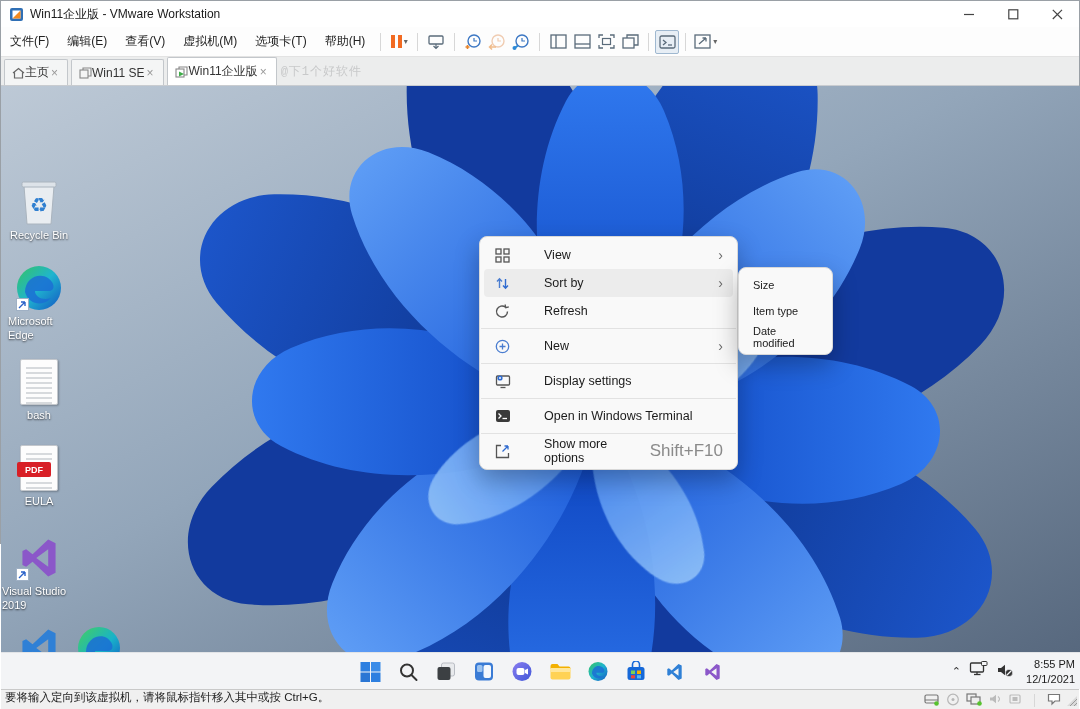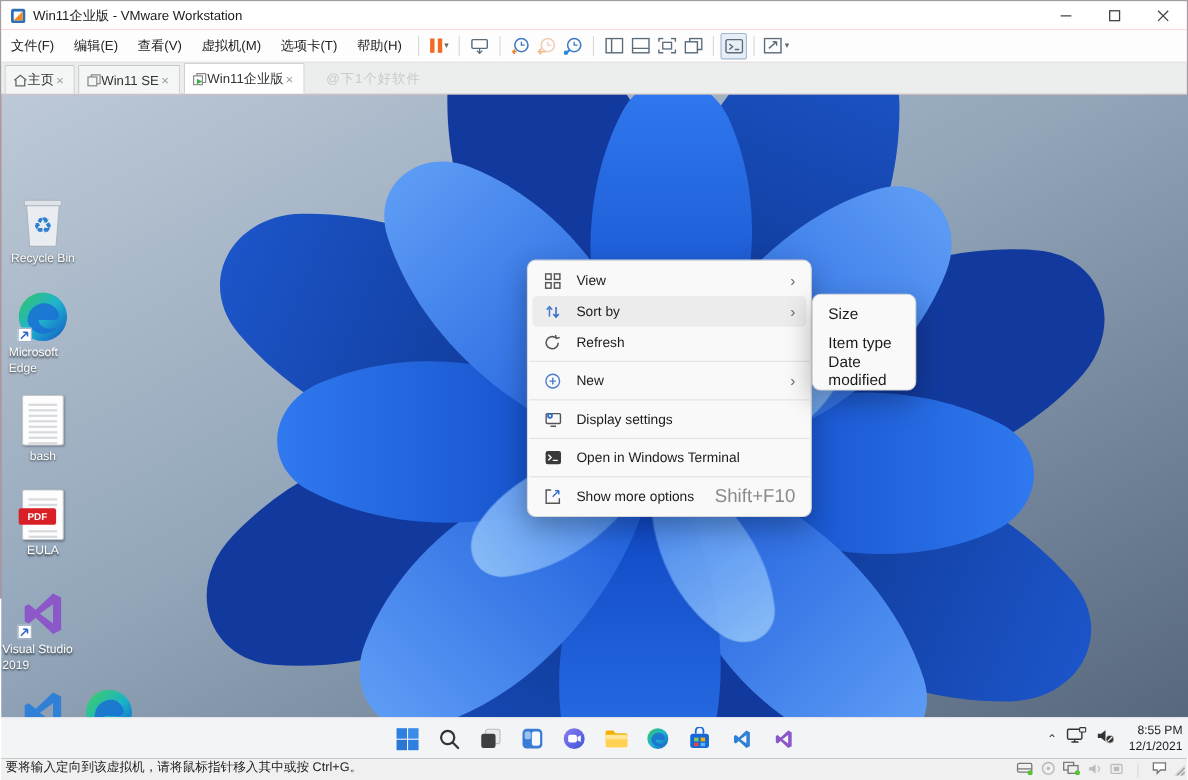--- a/index.html
+++ b/index.html
@@ -1,18 +1,18 @@
 <!DOCTYPE html>
 <html><head>
 <meta charset="utf-8">
 <style>
   * { margin:0; padding:0; box-sizing:border-box; }
   html,body { width:1080px; height:709px; font-family:"Liberation Sans","DejaVu Sans",sans-serif; overflow:hidden; background:#fff; }
   .abs { position:absolute; }
-  #app { position:relative; width:1080px; height:544px; border:1px solid #9aa0a6; background:#ef4444;padding-left:24px; }
+  #app { position:relative; width:1080px; height:544px; border:1px solid #9aa0a6; background:#0369a1;padding-left:24px; }
 
   
   #titlebar { left:0; top:0; width:100%; height:26px; background:#fff; display:flex; align-items:center; }
   #titlebar .title { font-size:12px; color:#1a1a1a; margin-left:6px; }
   .vmw-logo { width:15px; height:15px; margin-left:8px; position:relative; }
   .win-controls { margin-left:auto; display:flex; height:100%; }
   .win-btn { width:44px; height:100%; display:flex; align-items:center; justify-content:center; }
 
   
   #menubar { left:0; top:26px; width:100%; height:30px; background:#fdfdfd; border-bottom:1px solid #e3e3e3; display:flex; align-items:center; }
@@ -23,47 +23,47 @@
   .pause-bars { display:flex; gap:3px; }
   .pause-bars i { display:block; width:4px; height:13px; background:#f26a21; }
   .tb-btn.pressed { border:1px solid #9fb8d0; background:#e7eef5; }
 
   
   #tabbar { left:0; top:56px; width:100%; height:29px; background:#eceded; border-bottom:1px solid #c9ccd0; display:flex; align-items:flex-end; }
   .tab { height:26px; display:flex; align-items:center; padding:0 7px; margin-left:3px; border:1px solid #c3c7cb; border-bottom:none; background:#f4f5f5; font-size:12px; color:#333; border-radius:2px 2px 0 0; }
   .tab.active { background:#fff; font-weight:normal; height:28px; }
   .tab .tlabel { margin:0 0; white-space:nowrap; }
   .tab .tclose { color:#999; font-size:12px; padding:0 2px; }
-  .watermark { font-size:12px; color:#c8c9ca; margin-left:20px; align-self:center; letter-spacing:1px; }
+  .watermark { font-size:12px; color:#c8c9ca; margin-left:4px; align-self:center; letter-spacing:1px;font-family:Liberation Mono, monospace; }
 
   
   #screen { left:0; top:85px; width:1080px; height:603px; overflow:hidden; }
   #wallpaper { left:0; top:0; width:1080px; height:566px; }
 
   
   .desk-icon { position:absolute; width:76px; display:flex; flex-direction:column; align-items:center; }
   .desk-art { width:48px; height:48px; position:relative; display:flex; align-items:center; justify-content:center; }
   .desk-label { margin-top:3px; font-size:11px; color:#fff; line-height:1.25; text-shadow:0 1px 2px rgba(0,0,0,.75); }
   .shortcut-badge { position:absolute; left:1px; bottom:1px; width:13px; height:13px; background:#fff; border:1px solid #9fb0c4; display:flex; align-items:center; justify-content:center; }
   .doc-page { width:38px; height:46px; background:#fdfdfd; border:1px solid #c3c7cc; border-radius:2px; position:relative; box-shadow:1px 1px 2px rgba(0,0,0,.25); }
   .doc-lines { position:absolute; left:5px; right:5px; top:7px; }
   .doc-lines i { display:block; height:2px; background:#d7dadd; margin-bottom:3px; }
   .pdf-band { position:absolute; left:-4px; top:16px; width:34px; height:15px; background:#d81f26; color:#fff; font-size:9px; font-weight:bold; display:flex; align-items:center; justify-content:center; border-radius:2px; }
 
   
   #ctxmenu { left:478px; top:150px; width:259px; background:#f9f9f9; border:1px solid #d8d8d8; border-radius:8px; box-shadow:0 10px 24px rgba(0,0,0,.28); padding:4px 0; z-index:20; }
-  .ctx-row { height:28px; margin:0 4px; padding:0 10px; display:flex; align-items:center; border-radius:4px; font-size:12.5px; color:#1b1b1b; }
+  .ctx-row { height:28px; margin:0 4px; padding:0 10px; display:flex; align-items:center; border-radius:4px; font-size:12.5px; color:#1b1b1b;gap:20px; }
   .ctx-row.hl { background:#ececec; }
   .ctx-ic { width:17px; height:17px; margin-right:13px; flex:0 0 auto; display:flex; align-items:center; justify-content:center; }
   .ctx-chev { margin-left:auto; color:#6b6b6b; font-size:14px; }
   .ctx-short { margin-left:auto; color:#8a8a8a; font-size:17px; }
   .ctx-sep { height:1px; background:#e2e2e2; margin:3px 1px; }
 
   #submenu { left:737px; top:181px; width:95px; background:#f9f9f9; border:1px solid #d8d8d8; border-radius:8px; box-shadow:0 10px 24px rgba(0,0,0,.28); padding:4px 0; z-index:21; }
-  .sub-row { height:26px; margin:0 4px; padding:0 10px; display:flex; align-items:center; border-radius:4px; font-size:14px; color:#1b1b1b; }
+  .sub-row { height:26px; margin:0 4px; padding:0 10px; display:flex; align-items:center; border-radius:4px; font-size:11px; color:#1b1b1b; }
 
   
   #taskbar { left:0; top:566px; width:1080px; height:37px; background:#f3f4f6; border-top:1px solid #e2e4e7; display:flex; align-items:center; }
   #tb-center { position:absolute; left:50%; top:0; transform:translateX(-50%); height:37px; display:flex; align-items:center; gap:13px; }
   .task-ic { width:25px; height:25px; display:flex; align-items:center; justify-content:center; border-radius:4px; }
   #tb-tray { position:absolute; right:6px; top:0; height:37px; display:flex; align-items:center; gap:8px; }
   .tray-clock { text-align:right; font-size:11px; color:#1b1b1b; line-height:1.3; margin-left:4px; }
   .tray-chev { font-size:11px; color:#333; }
 
   

